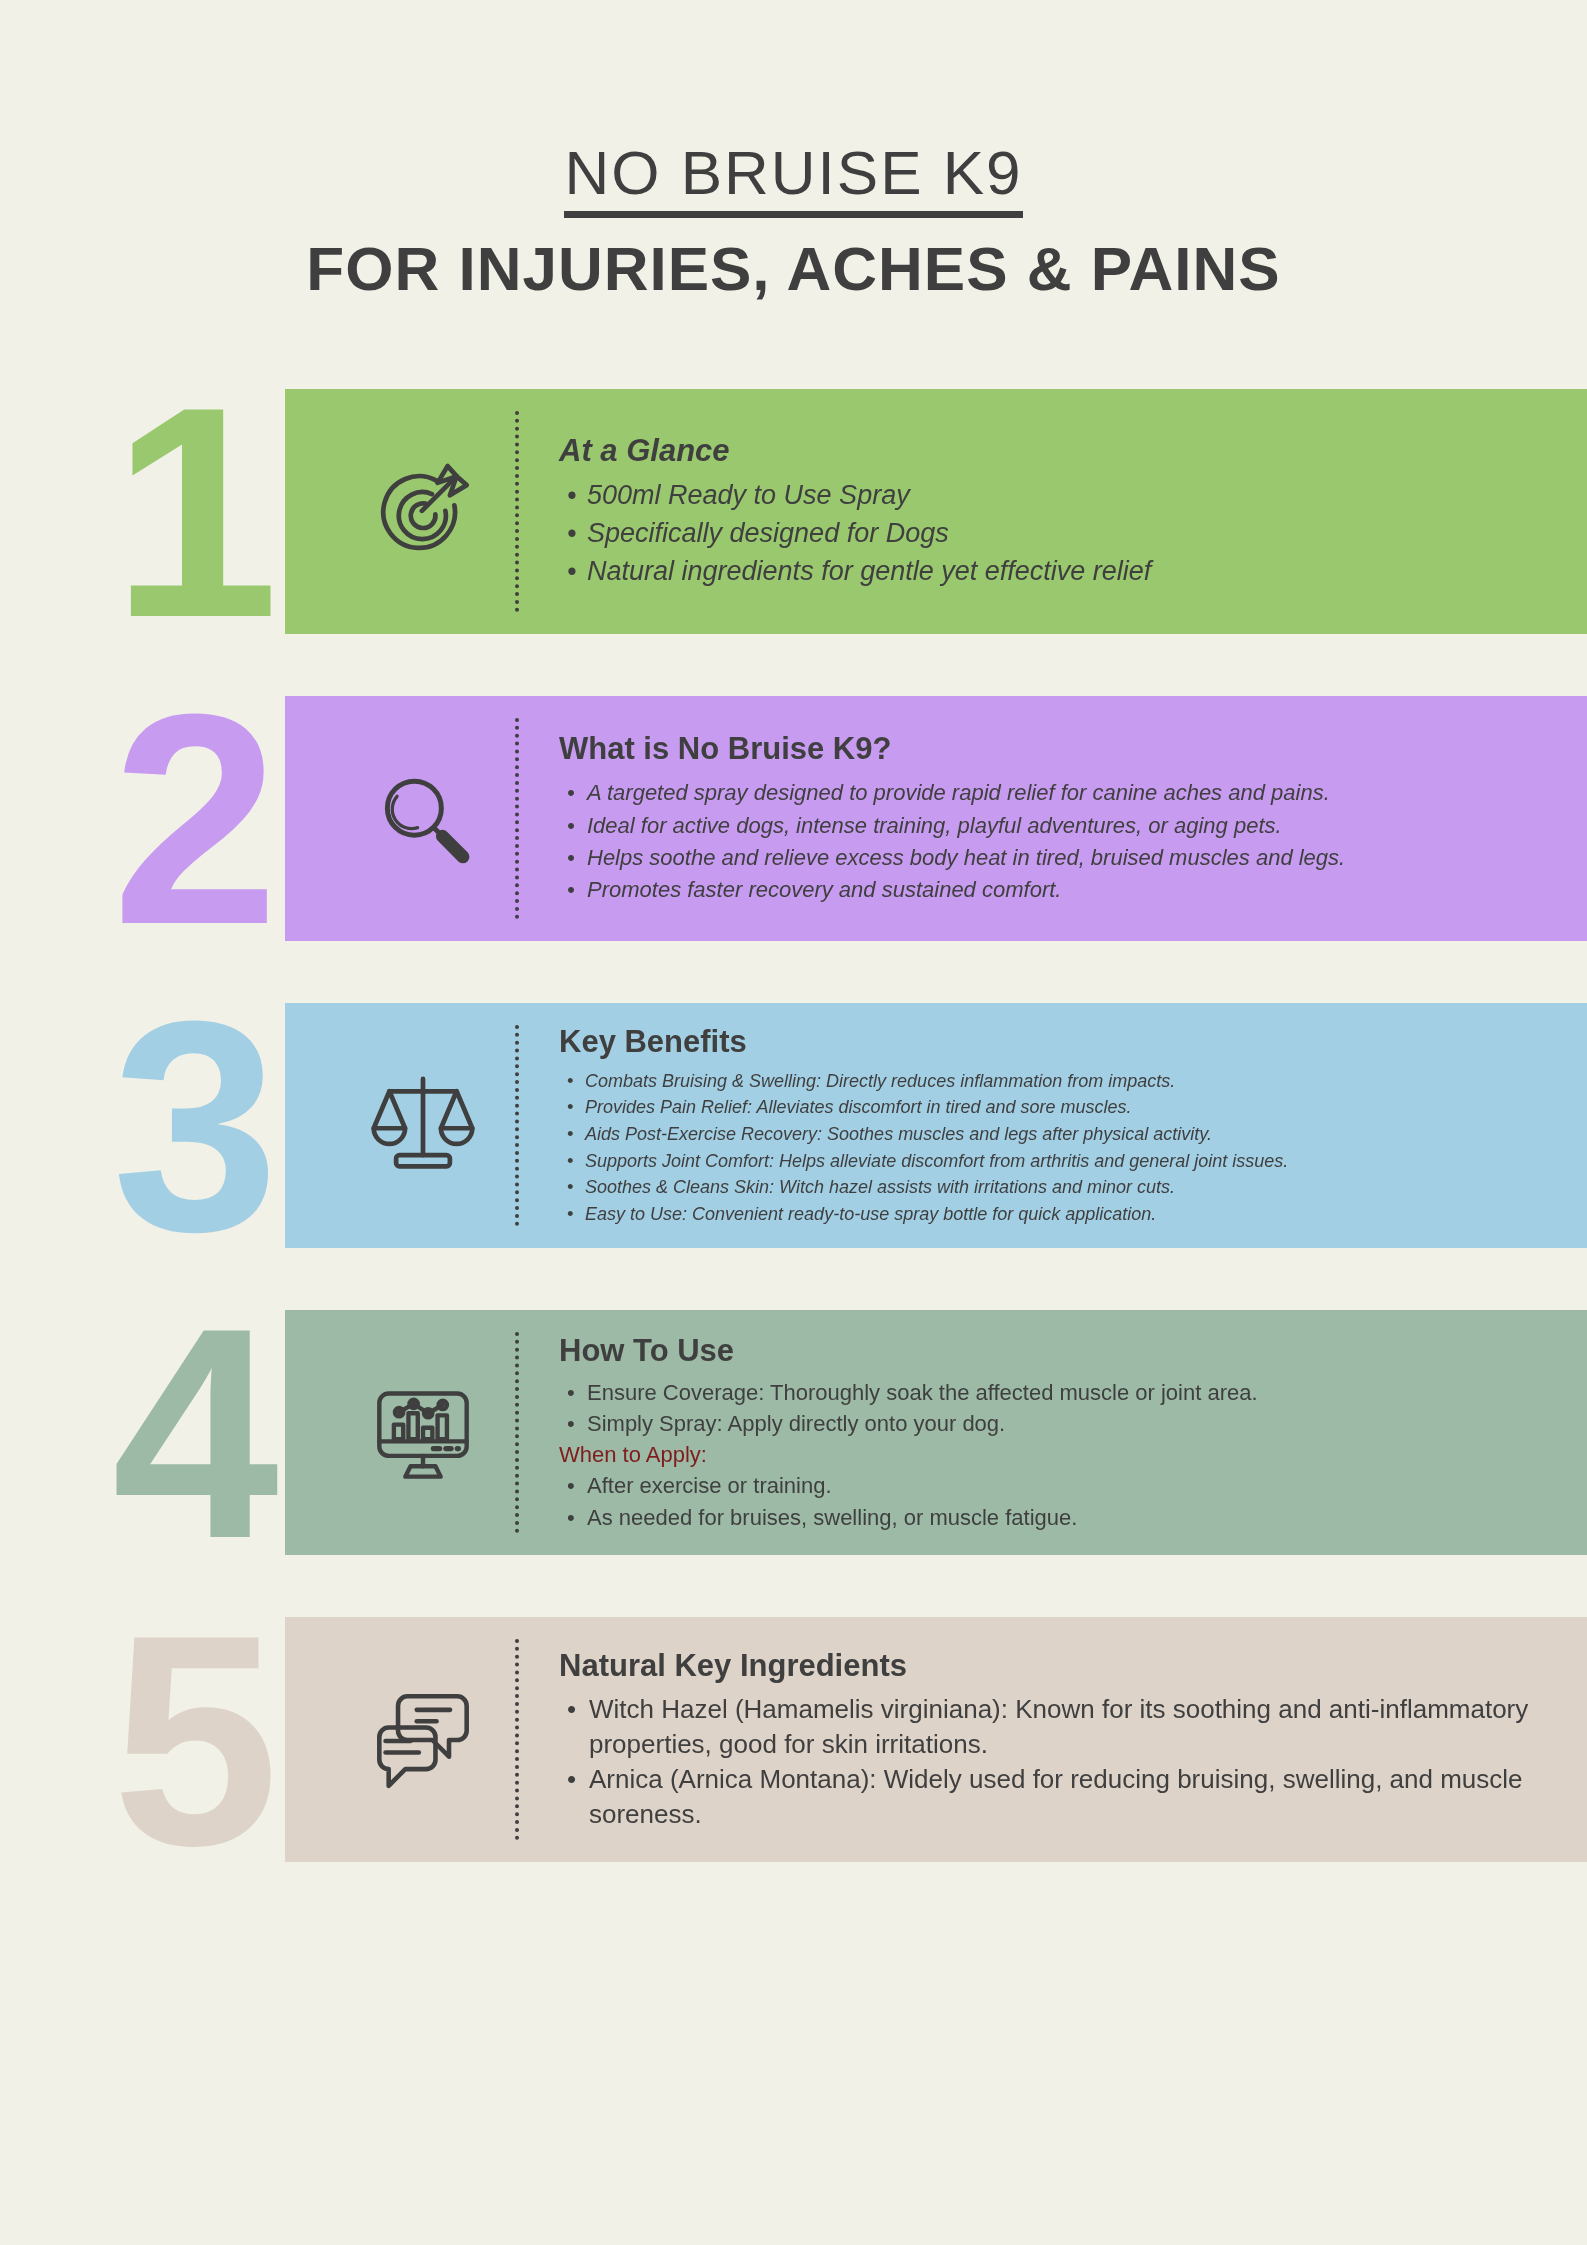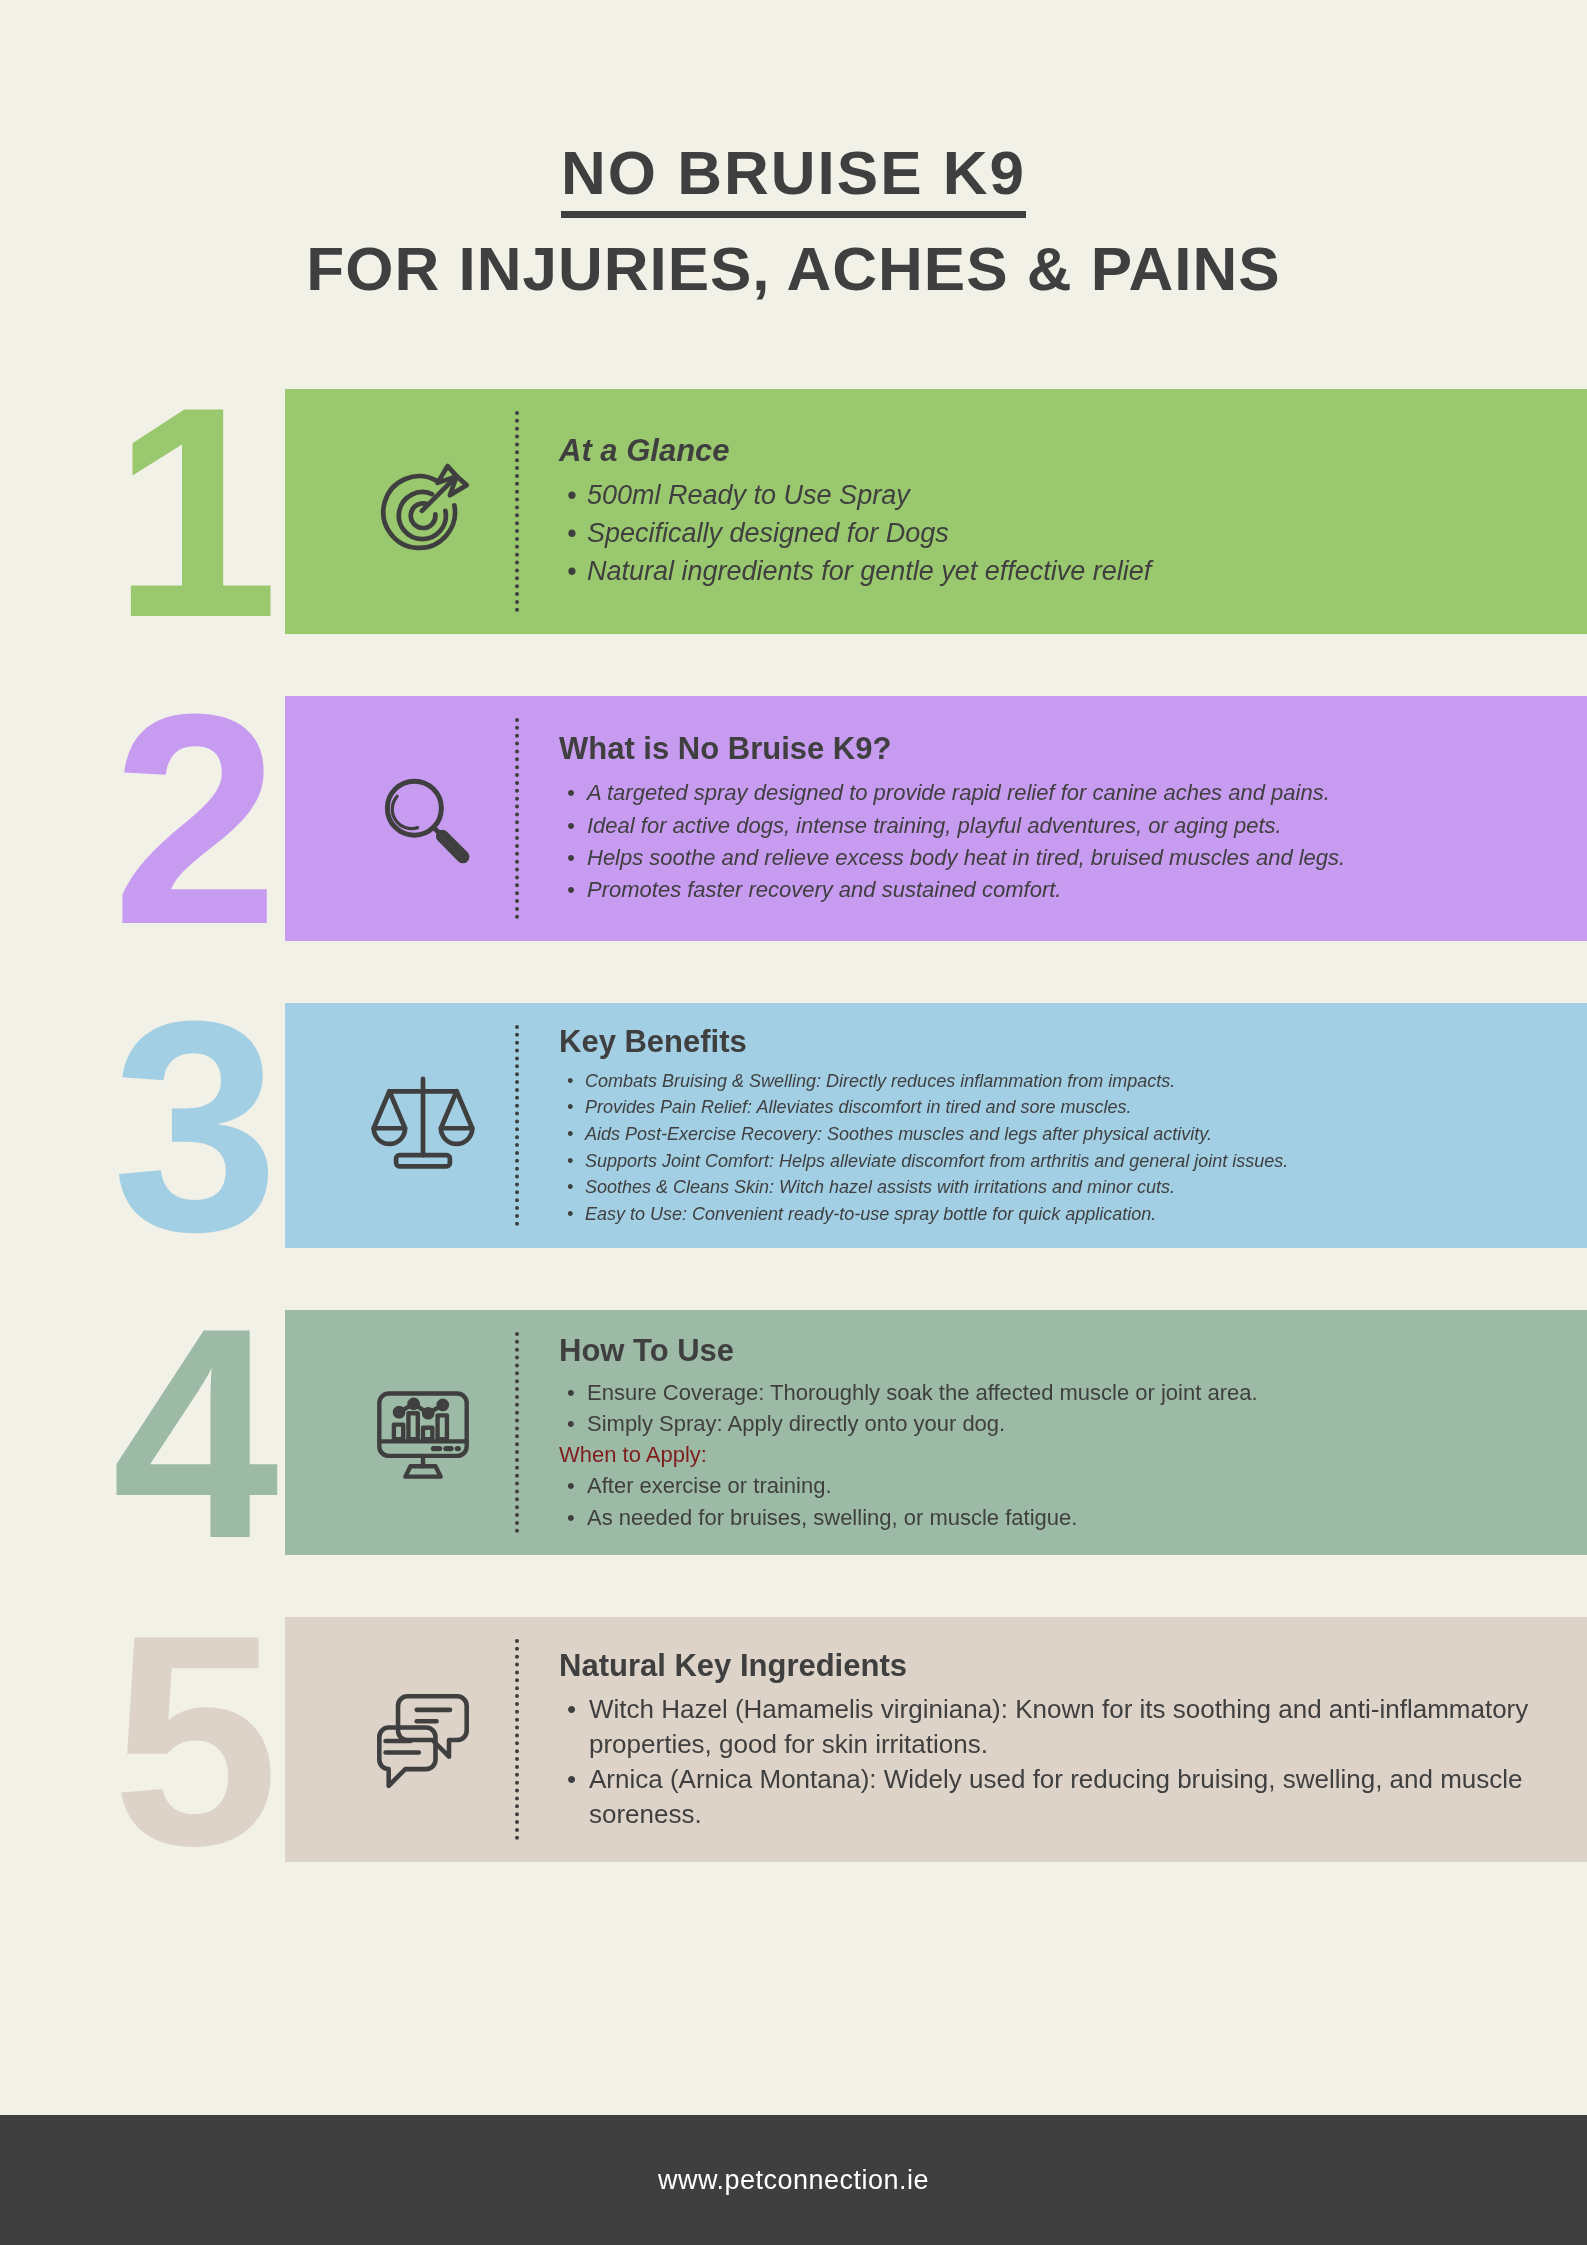--- a/index.html
+++ b/index.html
@@ -7,21 +7,21 @@
     width:1587px; height:2245px;
     background:#f1f1e8;
     font-family:"Liberation Sans", sans-serif;
     overflow:hidden;
   }
   .page { position:relative; width:1587px; height:2245px; background:#f1f1e8; }
 
   
   .header { padding-top:140px; text-align:center; }
   .title-main {
-    font-size:62px; font-weight:bold; letter-spacing:2px;
+    font-size:62px; font-weight:normal; letter-spacing:2px;
     color:#3f3f3f; text-transform:uppercase;
     display:inline-block;
     border-bottom:7px solid #3f3f3f;
     padding-bottom:6px; line-height:1.05;
   }
   .title-sub {
     margin-top:18px;
     font-size:62px; font-weight:bold; letter-spacing:1px;
     color:#3f3f3f; text-transform:uppercase; line-height:1.05;
   }
@@ -257,17 +257,14 @@
               <li>Witch Hazel (Hamamelis virginiana): Known for its soothing and anti-inflammatory properties, good for skin irritations.</li>
               <li>Arnica (Arnica Montana): Widely used for reducing bruising, swelling, and muscle soreness.</li>
             </ul>
           </div>
         </div>
       </div>
     </div>
 
   </div>
 
-  <div class="footer">
-    <span class="footer-text">www.petconnection.ie</span>
-  </div>
 
 </div>
 
 </body></html>

